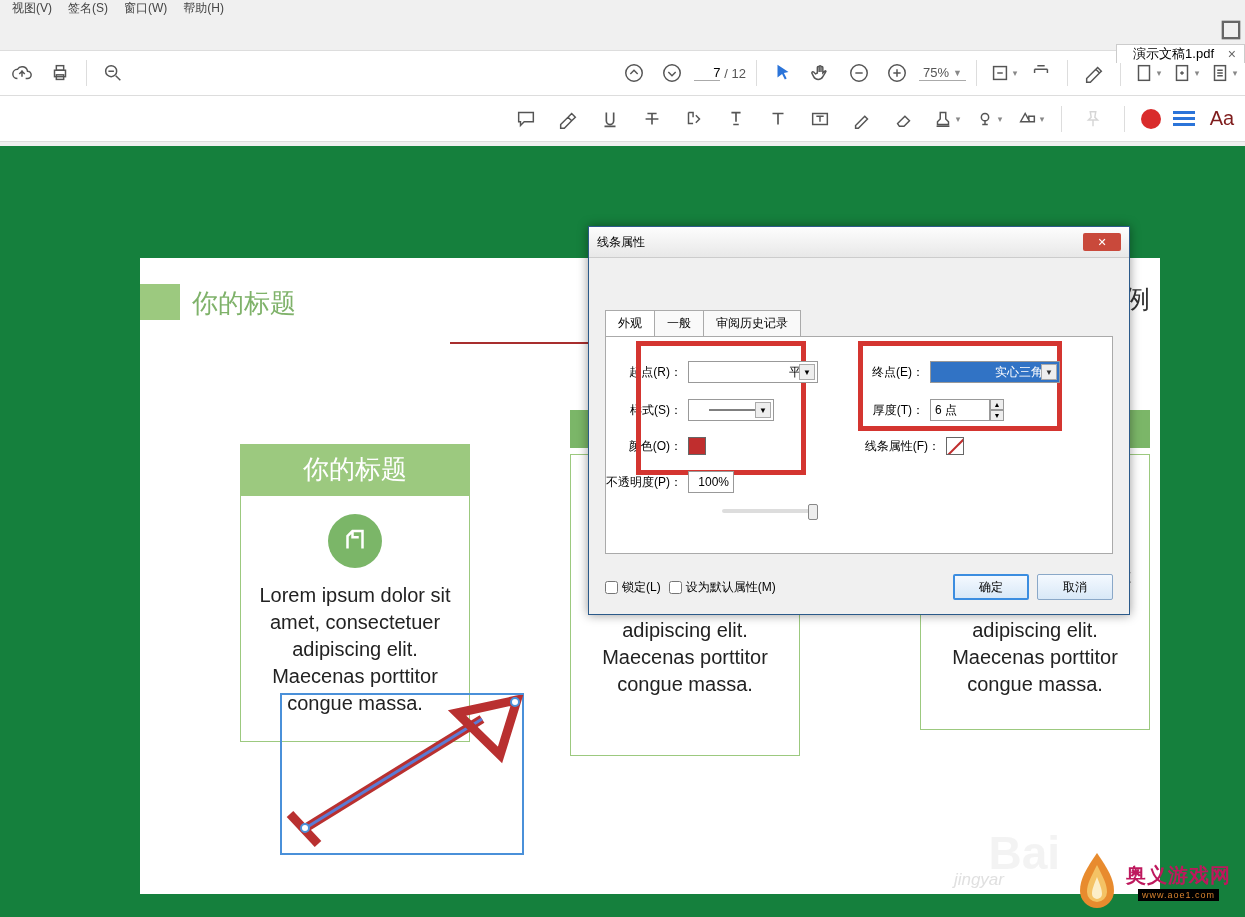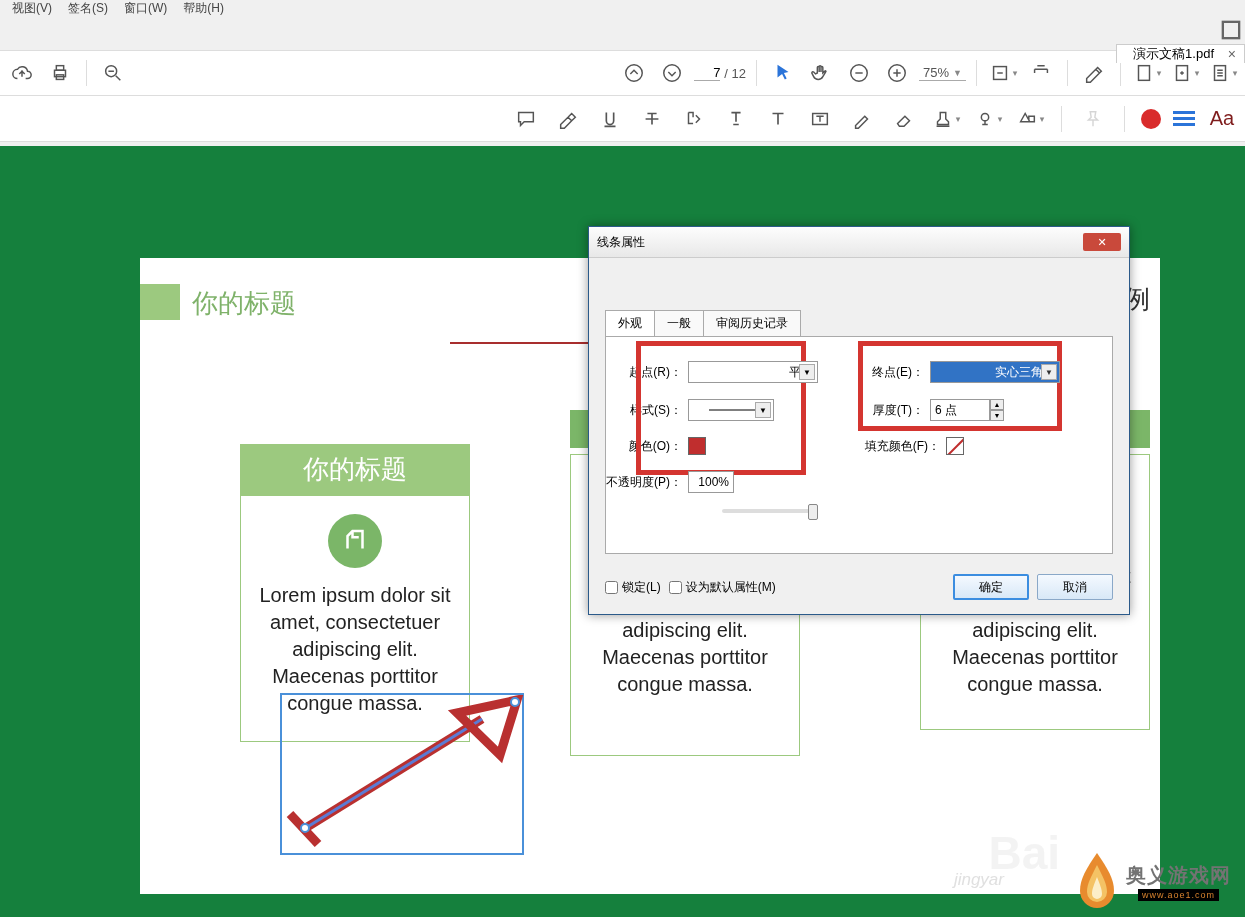--- a/index.html
+++ b/index.html
@@ -63,21 +63,21 @@
 .slider .thumb{position:absolute;right:-6px;top:-5px;width:10px;height:16px;background:#eee;border:1px solid #888;border-radius:2px;}
 .hl{position:absolute;border:5px solid #d43530;pointer-events:none;}
 .dlg-foot{display:flex;align-items:center;padding:8px 16px 14px;gap:8px;}
 .chk{display:flex;align-items:center;gap:4px;}
 .chk input{width:13px;height:13px;}
 .btn{width:76px;height:26px;border:1px solid #8aa8c8;background:linear-gradient(#f4f9ff,#d8e8f7);border-radius:2px;font-size:12px;}
 .btn.primary{border:2px solid #3b8de0;}
 .watermark{position:absolute;right:14px;bottom:6px;display:flex;align-items:center;gap:6px;}
 .wm-logo{width:46px;height:60px;}
 .wm-text{display:flex;flex-direction:column;align-items:center;}
-.wm-cn{font-size:20px;font-weight:bold;color:#737373;letter-spacing:1px;}
+.wm-cn{font-size:20px;font-weight:bold;color:#be185d;letter-spacing:1px;}
 .wm-url{font-size:9px;background:#000;color:#d8832e;padding:1px 4px;letter-spacing:1px;}
 .baidu-wm{position:absolute;right:100px;bottom:14px;color:#e8e8e8;font-size:46px;font-weight:bold;opacity:.5;pointer-events:none;}
 .baidu-sub{position:absolute;right:156px;bottom:4px;color:#e0e0e0;font-size:17px;font-style:italic;pointer-events:none;}
 </style>
 </head>
 <body>
 
 <div class="menubar">
   <span>视图(V)</span>
   <span>签名(S)</span>
@@ -376,21 +376,21 @@
         <input value="6 点" style="">
         <div class="spinbtns">
             <span>▲</span>
             <span>▼</span>
           </div>
       </div>
     </div>
     <div class="row">
       <span class="lbl">颜色(O)：</span>
       <div class="colorbox"></div>
-      <span class="lbl2" style="margin-left:144px;width:90px">填充颜色(F)：</span>
+      <span class="lbl2" style="margin-left:144px;width:90px">线条属性(F)：</span>
       <div class="nofill"></div>
     </div>
     <div class="row" style="margin-left:-24px">
       <span class="lbl" style="width:92px">不透明度(P)：</span>
       <div class="combo" style="width:46px">
           <span>100%</span>
         </div>
     </div>
     <div class="slider">
         <div class="thumb"></div>

